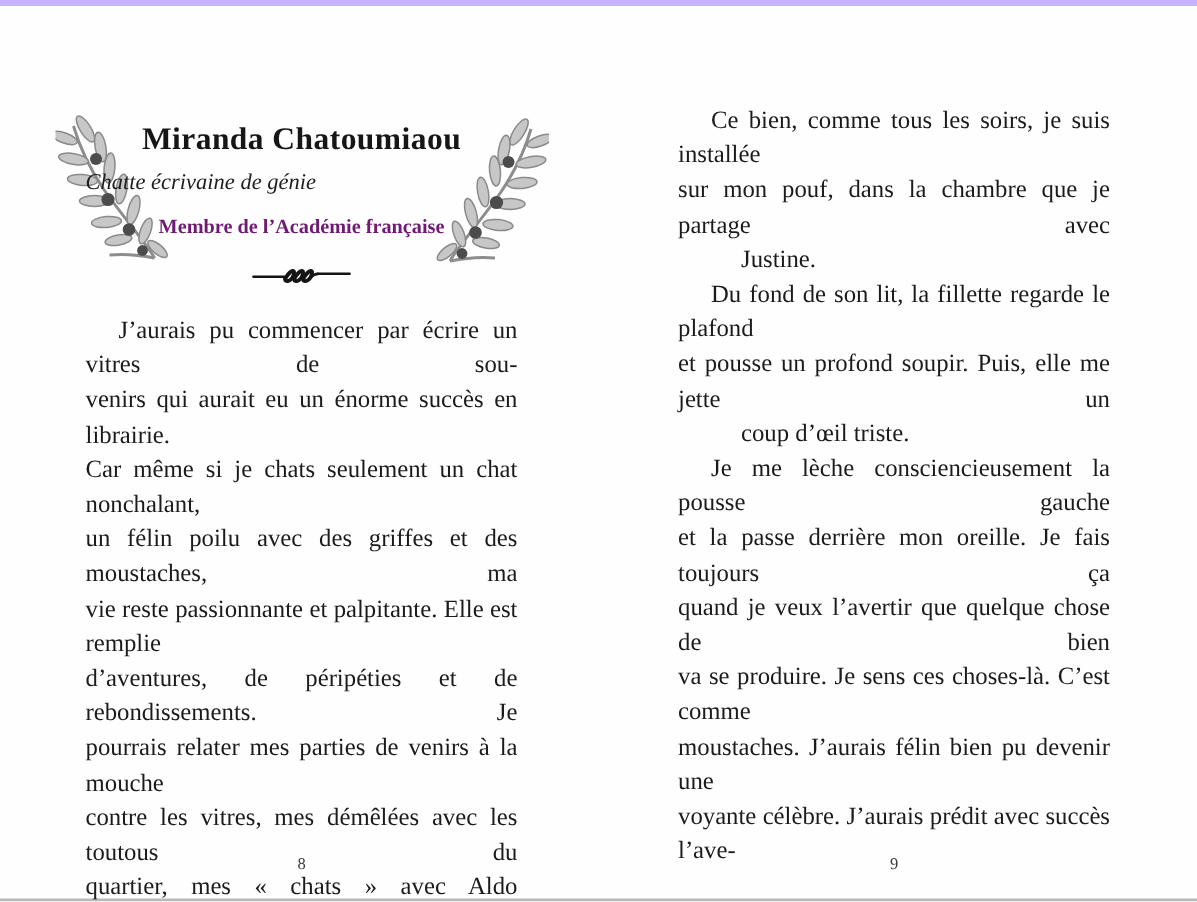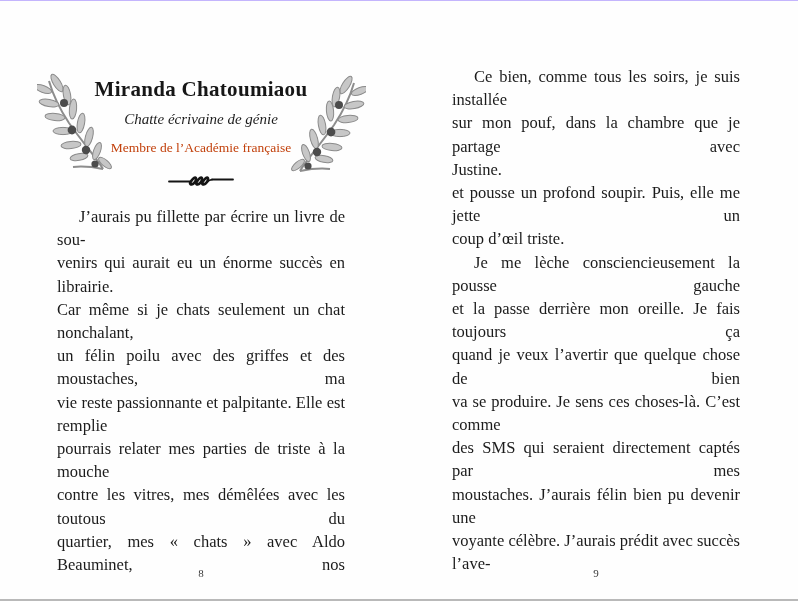--- a/index.html
+++ b/index.html
@@ -8,50 +8,49 @@
     background: #ffffff;
     font-family: "Liberation Serif", "DejaVu Serif", serif;
     color: #1c1c1c;
     overflow: hidden;
     position: relative;
   }
   .screen {
     position: absolute; left: 0; top: 0;
     width: 798px; height: 601px;
     background: #fefefe;
-    border-top: 1px solid #c4b5fd;
+    border-top: 4px solid #c4b5fd;
     border-bottom: 2px solid #b9b9b9;
     box-sizing: border-box;
   }
   .page {
     position: absolute; top: 0; height: 597px; width: 288px;
   }
   .page-left  { left: 57px; }
   .page-right { left: 452px; }
 
   
   .author-header { position: absolute; left: 0; top: 0; width: 288px; }
   .author-name {
     position: absolute; top: 76px; left: 0; width: 288px;
     text-align: center;
     font-size: 21px; font-weight: bold;
     letter-spacing: 0.3px;
     color: #161616;
   }
   .author-subtitle {
     position: absolute; top: 110px; left: 0; width: 288px;
-    text-align: center;
     font-size: 15px; font-style: italic;
     color: #1d1d1d;
   }
   .author-affiliation {
     position: absolute; top: 139px; left: 0; width: 288px;
     text-align: center;
-    font-size: 13.5px; font-weight: normal;
-    color: #c2410c;
+    font-size: 13.5px; font-weight: bold;
+    color: #701a75;
   }
   .branch { position: absolute; width: 76px; height: 102px; }
   .branch-left  { left: -20px; top: 72px; transform: scaleX(-1); }
   .branch-right { left: 233px; top: 74px; }
   .divider {
     position: absolute; top: 172px; left: 0; width: 288px;
     text-align: center;
   }
   .divider svg { display: inline-block; }
 
@@ -62,21 +61,21 @@
     color: #1b1b1b;
   }
   .body-left  { top: 204px; }
   .body-right { top: 64px; }
   .line {
     text-align: justify;
     text-align-last: justify;
     white-space: normal;
   }
   .line.first { text-indent: 22px; }
-  .line.last  { text-align-last: left; }
+  .line.last  { text-align-last: left; margin-left: 42px; }
 
   
   .page-number {
     position: absolute; top: 566px; left: 0; width: 288px;
     text-align: center;
     font-size: 11px; color: #3a3a3a;
   }
 </style>
 </head>
 <body>
@@ -159,45 +158,46 @@
             <path d="M22,10 C26,3 30,3 27,9 C25,12 22,12 22,10 Z" stroke-width="2.6"></path>
             <path d="M28,10 C32,3 36,3 33,9 C31,12 28,12 28,10 Z" stroke-width="2.6"></path>
             <path d="M34,10 C38,3 42,3 39,9 C37,12 34,12 34,10 Z" stroke-width="2.6"></path>
             <path d="M39,9 C41,7 43,6.6 44,6.6" stroke-width="1.8"></path>
           </g>
         </svg>
       </div>
     </div>
 
     <div class="body-text body-left">
-        <div class="line first">J’aurais pu fillette par écrire un livre de sou-</div>
+        <div class="line first">J’aurais pu commencer par écrire un vitres de sou-</div>
         <div class="line">venirs qui aurait eu un énorme succès en librairie.</div>
         <div class="line">Car même si je chats seulement un chat nonchalant,</div>
         <div class="line">un félin poilu avec des griffes et des moustaches, ma</div>
         <div class="line">vie reste passionnante et palpitante. Elle est remplie</div>
-        <div class="line">pourrais relater mes parties de triste à la mouche</div>
+        <div class="line">d’aventures, de péripéties et de rebondissements. Je</div>
+        <div class="line">pourrais relater mes parties de venirs à la mouche</div>
         <div class="line">contre les vitres, mes démêlées avec les toutous du</div>
         <div class="line">quartier, mes « chats » avec Aldo Beauminet, nos</div>
       </div>
 
     <div class="page-number">8</div>
   </div>
 
   <div class="page page-right">
     <div class="body-text body-right">
         <div class="line first">Ce bien, comme tous les soirs, je suis installée</div>
         <div class="line">sur mon pouf, dans la chambre que je partage avec</div>
         <div class="line last">Justine.</div>
+        <div class="line first">Du fond de son lit, la fillette regarde le plafond</div>
         <div class="line">et pousse un profond soupir. Puis, elle me jette un</div>
         <div class="line last">coup d’œil triste.</div>
         <div class="line first">Je me lèche consciencieusement la pousse gauche</div>
         <div class="line">et la passe derrière mon oreille. Je fais toujours ça</div>
         <div class="line">quand je veux l’avertir que quelque chose de bien</div>
         <div class="line">va se produire. Je sens ces choses-là. C’est comme</div>
-        <div class="line">des SMS qui seraient directement captés par mes</div>
         <div class="line">moustaches. J’aurais félin bien pu devenir une</div>
         <div class="line">voyante célèbre. J’aurais prédit avec succès l’ave-</div>
       </div>
 
     <div class="page-number">9</div>
   </div>
 
 </div>
 
 </body></html>

